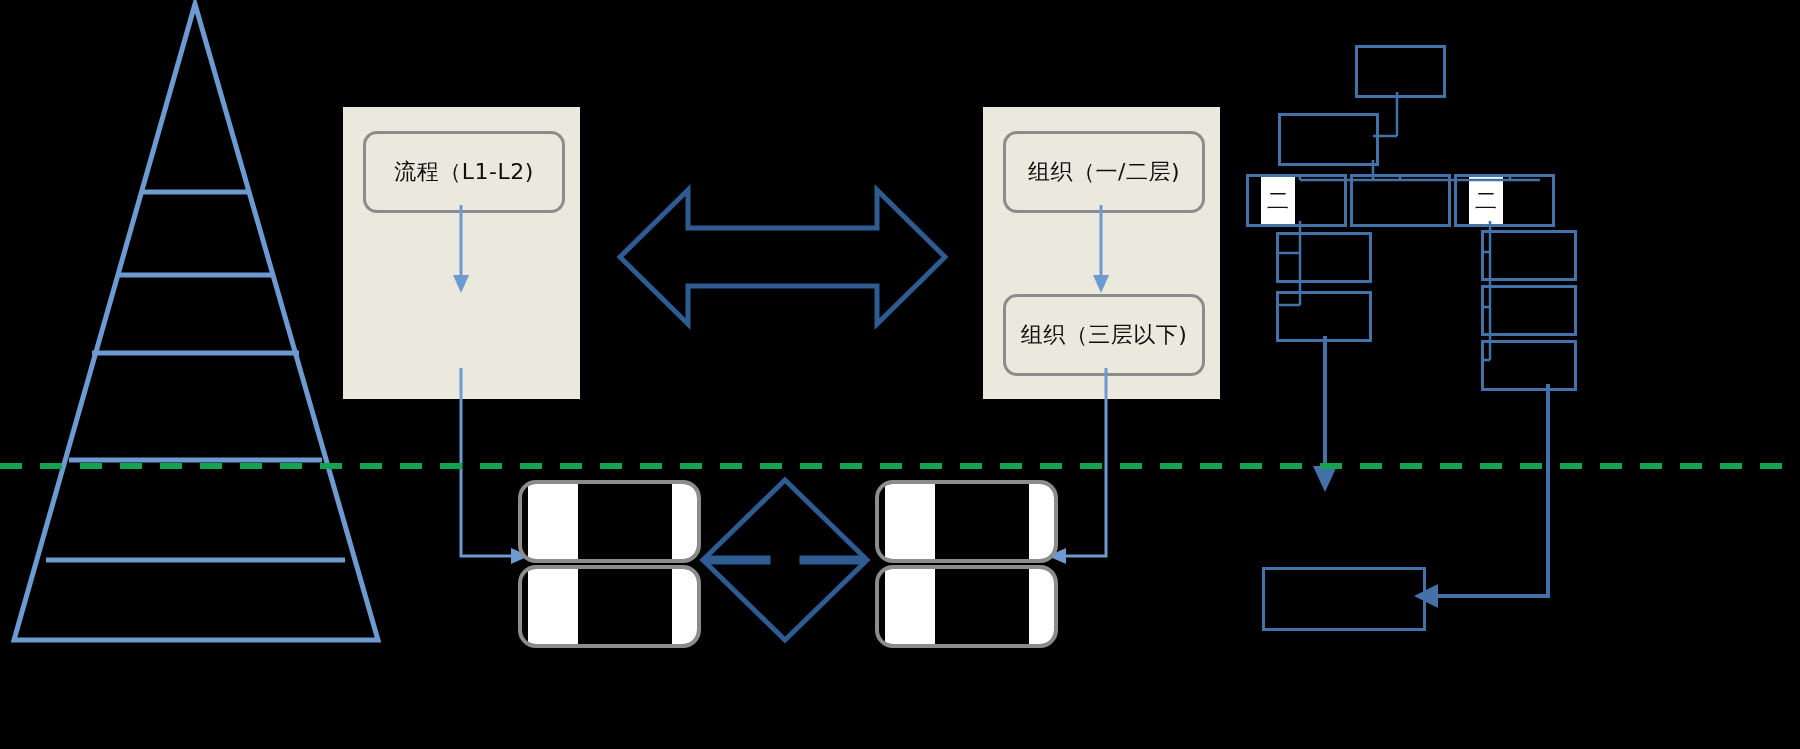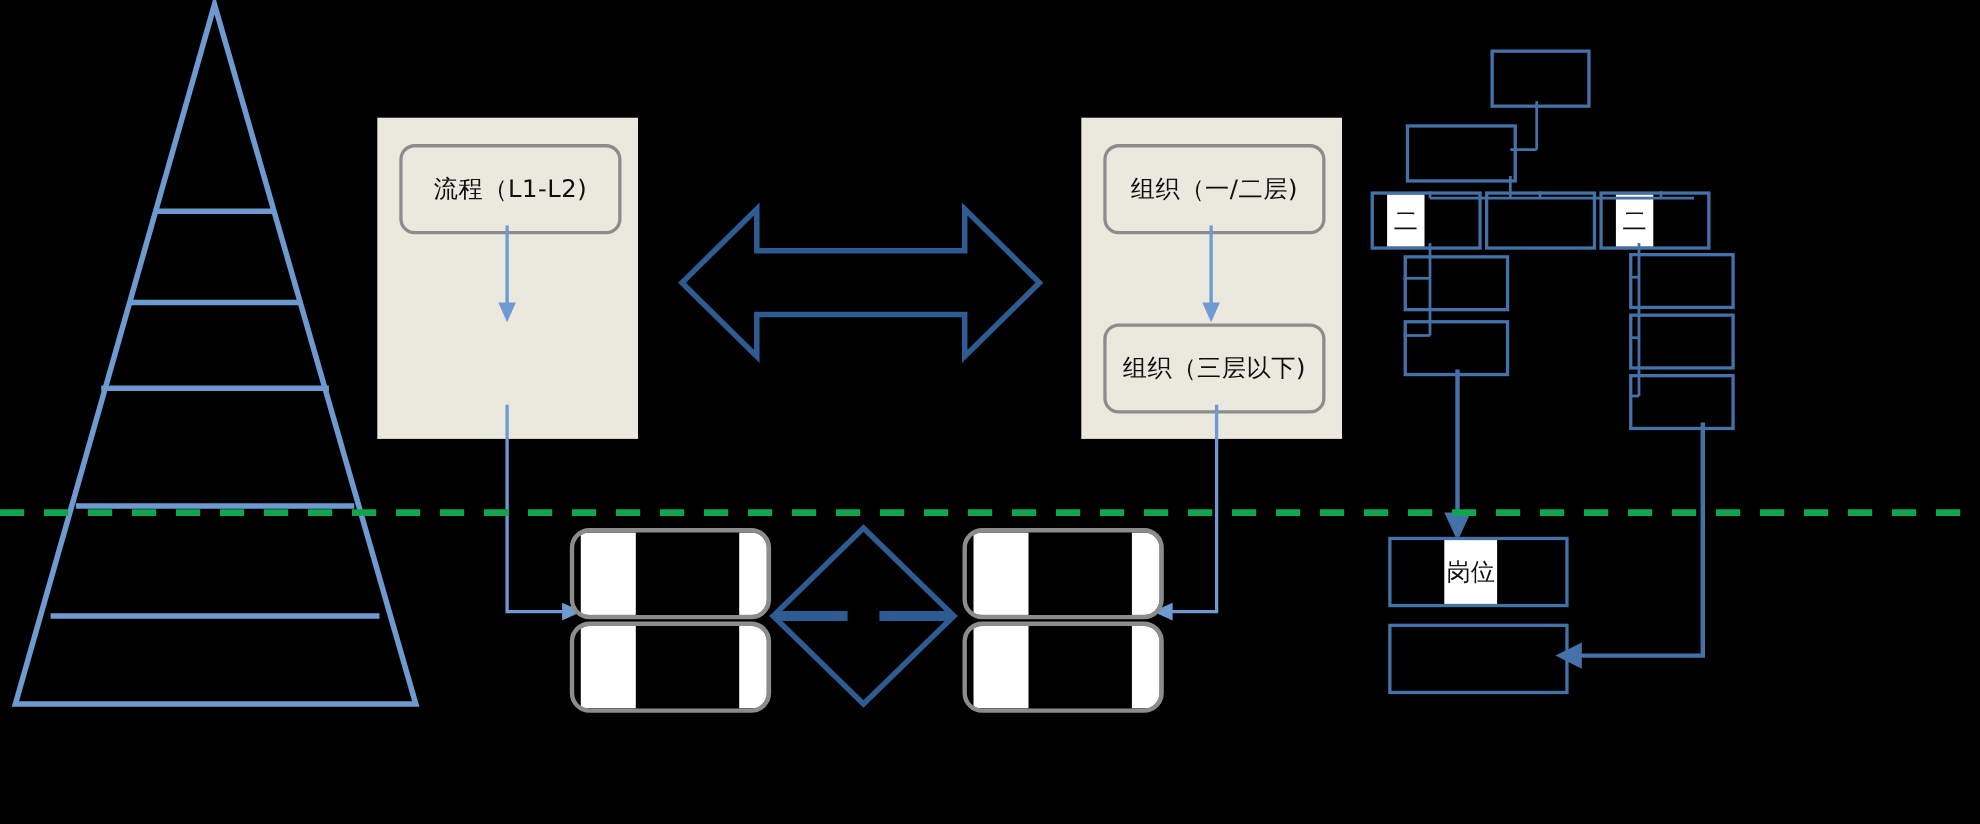--- a/index.html
+++ b/index.html
@@ -152,25 +152,20 @@
       <line x1="250" y1="267" x2="241" y2="267"></line>
       <line x1="250" y1="320" x2="241" y2="320"></line>
     </g>
   </svg>
 
   <svg class="abs" style="left:1300px;top:336px;width:60px;height:160px">
     <line x1="25" y1="0" x2="25" y2="136" stroke="#4472a8" stroke-width="4"></line>
     <path d="M13 130 L25 156 L37 130 Z" fill="#4472a8"></path>
   </svg>
 
-  <div class="obox" style="left:1262px;top:488px;width:158px;height:58px">
-    <div class="wband" style="left:48px;width:48px">
-      <span>岗位</span>
-    </div>
-  </div>
 
   <div class="obox" style="left:1262px;top:567px;width:158px;height:58px"></div>
 
   <svg class="abs" style="left:1410px;top:384px;width:160px;height:230px">
     <path d="M138 0 L138 212 L24 212" fill="none" stroke="#4472a8" stroke-width="4"></path>
     <path d="M28 200 L4 212 L28 224 Z" fill="#4472a8"></path>
   </svg>
 
   <svg class="abs" style="left:0;top:456px;width:1800px;height:20px">
     <line x1="0" y1="10" x2="1800" y2="10" stroke="#12a44e" stroke-width="6" stroke-dasharray="22 18"></line>

